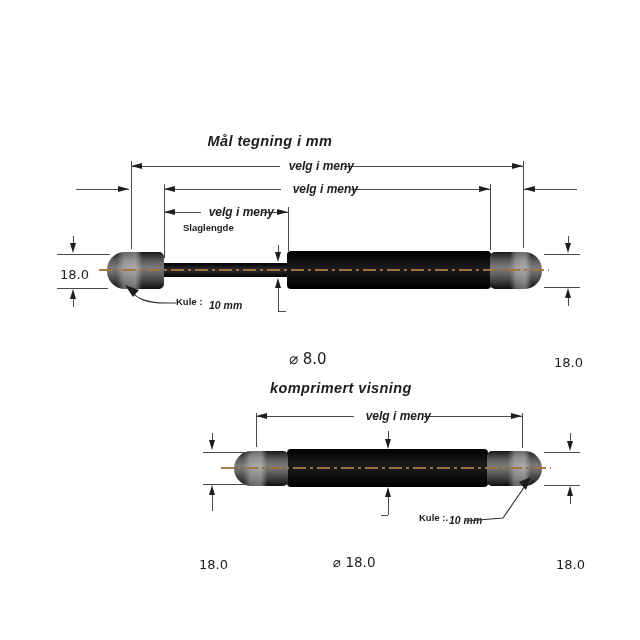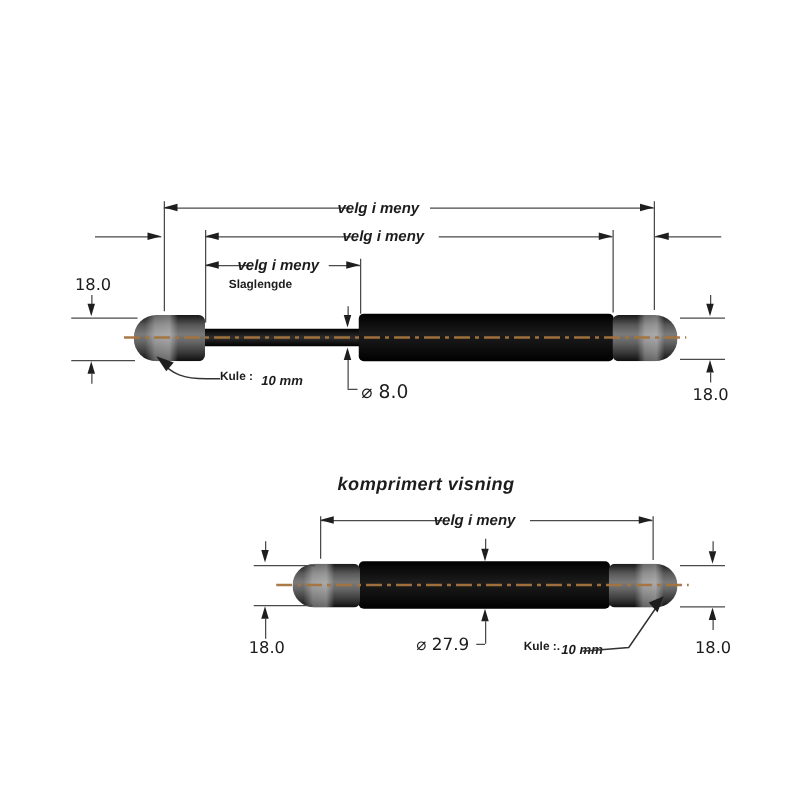--- a/index.html
+++ b/index.html
@@ -10,22 +10,22 @@
   
   .hl{position:absolute;height:1px;background:#4a4a4a;z-index:6;}
   .vl{position:absolute;width:1px;background:#4a4a4a;z-index:6;}
   .ah{position:absolute;width:0;height:0;z-index:7;}
   .ah-l{border-top:3px solid transparent;border-bottom:3px solid transparent;border-right:11px solid #1e1e1e;}
   .ah-r{border-top:3px solid transparent;border-bottom:3px solid transparent;border-left:11px solid #1e1e1e;}
   .ah-d{border-left:3px solid transparent;border-right:3px solid transparent;border-top:10px solid #1e1e1e;}
   .ah-u{border-left:3px solid transparent;border-right:3px solid transparent;border-bottom:10px solid #1e1e1e;}
   
   .vtitle{position:absolute;font-size:14.5px;font-weight:bold;font-style:italic;letter-spacing:.4px;text-align:center;z-index:8;white-space:nowrap;}
-  .dimlab{position:absolute;font-size:12px;font-weight:bold;font-style:italic;text-align:left;z-index:8;white-space:nowrap;}
-  .num{position:absolute;font-size:13px;font-family:"DejaVu Sans","Liberation Sans",sans-serif;z-index:8;white-space:nowrap;}
+  .dimlab{position:absolute;font-size:12px;font-weight:bold;font-style:italic;text-align:right;z-index:8;white-space:nowrap;}
+  .num{position:absolute;font-size:13px;font-family:"DejaVu Sans","Liberation Sans",sans-serif;z-index:8;white-space:nowrap;margin-top:46px;}
   .smlab{position:absolute;font-size:9.5px;font-weight:bold;z-index:8;white-space:nowrap;}
   .smlab2{position:absolute;font-size:10.5px;font-weight:bold;font-style:italic;z-index:8;white-space:nowrap;}
   
   .tube{position:absolute;background:linear-gradient(180deg,#000 0%,#1c1c1c 45%,#000 100%);border-radius:4px;z-index:2;}
   .rod{position:absolute;background:linear-gradient(180deg,#000,#2e2e2e 50%,#000);z-index:1;}
   .cap{position:absolute;z-index:3;}
   .cap-left{
     border-radius:18px 5px 5px 18px;
     background:
       linear-gradient(90deg,rgba(255,255,255,0) 16%,rgba(230,230,230,.38) 30%,rgba(235,235,235,.42) 50%,rgba(255,255,255,0) 62%),
@@ -41,20 +41,21 @@
     position:absolute;height:2px;z-index:5;opacity:.95;
     background:repeating-linear-gradient(90deg,#a5743f 0 13px,transparent 13px 17px,#a5743f 17px 20px,transparent 20px 24px);
   }
   .leader-svg{position:absolute;left:0;top:0;width:640px;height:640px;z-index:9;pointer-events:none;}
 </style>
 </head>
 <body>
 
 <div class="stage">
 
+  <div class="vtitle" style="left:205px;top:133px;width:130px;">Mål tegning i mm</div>
 
   <div class="hl" style="left:131px;top:166px;width:149px;"></div>
   <div class="hl" style="left:344px;top:166px;width:179px;"></div>
   <div class="ah ah-l" style="left:131px;top:163px;"></div>
   <div class="ah ah-r" style="left:512px;top:163px;"></div>
   <div class="dimlab" style="left:270px;top:159px;width:84px;">velg i meny</div>
 
   <div class="hl" style="left:76px;top:189px;width:53px;"></div>
   <div class="ah ah-r" style="left:118px;top:186px;"></div>
   <div class="ah ah-l" style="left:164px;top:186px;"></div>
@@ -131,21 +132,21 @@
   <div class="hl" style="left:203px;top:484px;width:47px;"></div>
   <div class="ah ah-u" style="left:209px;top:485px;"></div>
   <div class="vl" style="left:212px;top:495px;height:16px;"></div>
   <div class="num" style="left:199px;top:511px;">18.0</div>
 
   <div class="vl" style="left:388px;top:431px;height:9px;"></div>
   <div class="ah ah-d" style="left:385px;top:439px;"></div>
   <div class="ah ah-u" style="left:385px;top:487px;"></div>
   <div class="vl" style="left:388px;top:497px;height:18px;"></div>
   <div class="hl" style="left:381px;top:515px;width:7px;"></div>
-  <div class="num" style="left:333px;top:508px;font-size:13.5px;">⌀ 27.9</div>
+  <div class="num" style="left:333px;top:508px;font-size:13.5px;">⌀ 18.0</div>
 
   <div class="smlab" style="left:419px;top:512px;">Kule :.</div>
   <div class="smlab2" style="left:449px;top:514px;">10 mm</div>
 
   <div class="hl" style="left:544px;top:452px;width:36px;"></div>
   <div class="hl" style="left:544px;top:485px;width:36px;"></div>
   <div class="vl" style="left:570px;top:433px;height:8px;"></div>
   <div class="ah ah-d" style="left:567px;top:441px;"></div>
   <div class="ah ah-u" style="left:567px;top:486px;"></div>
   <div class="vl" style="left:570px;top:496px;height:8px;"></div>

